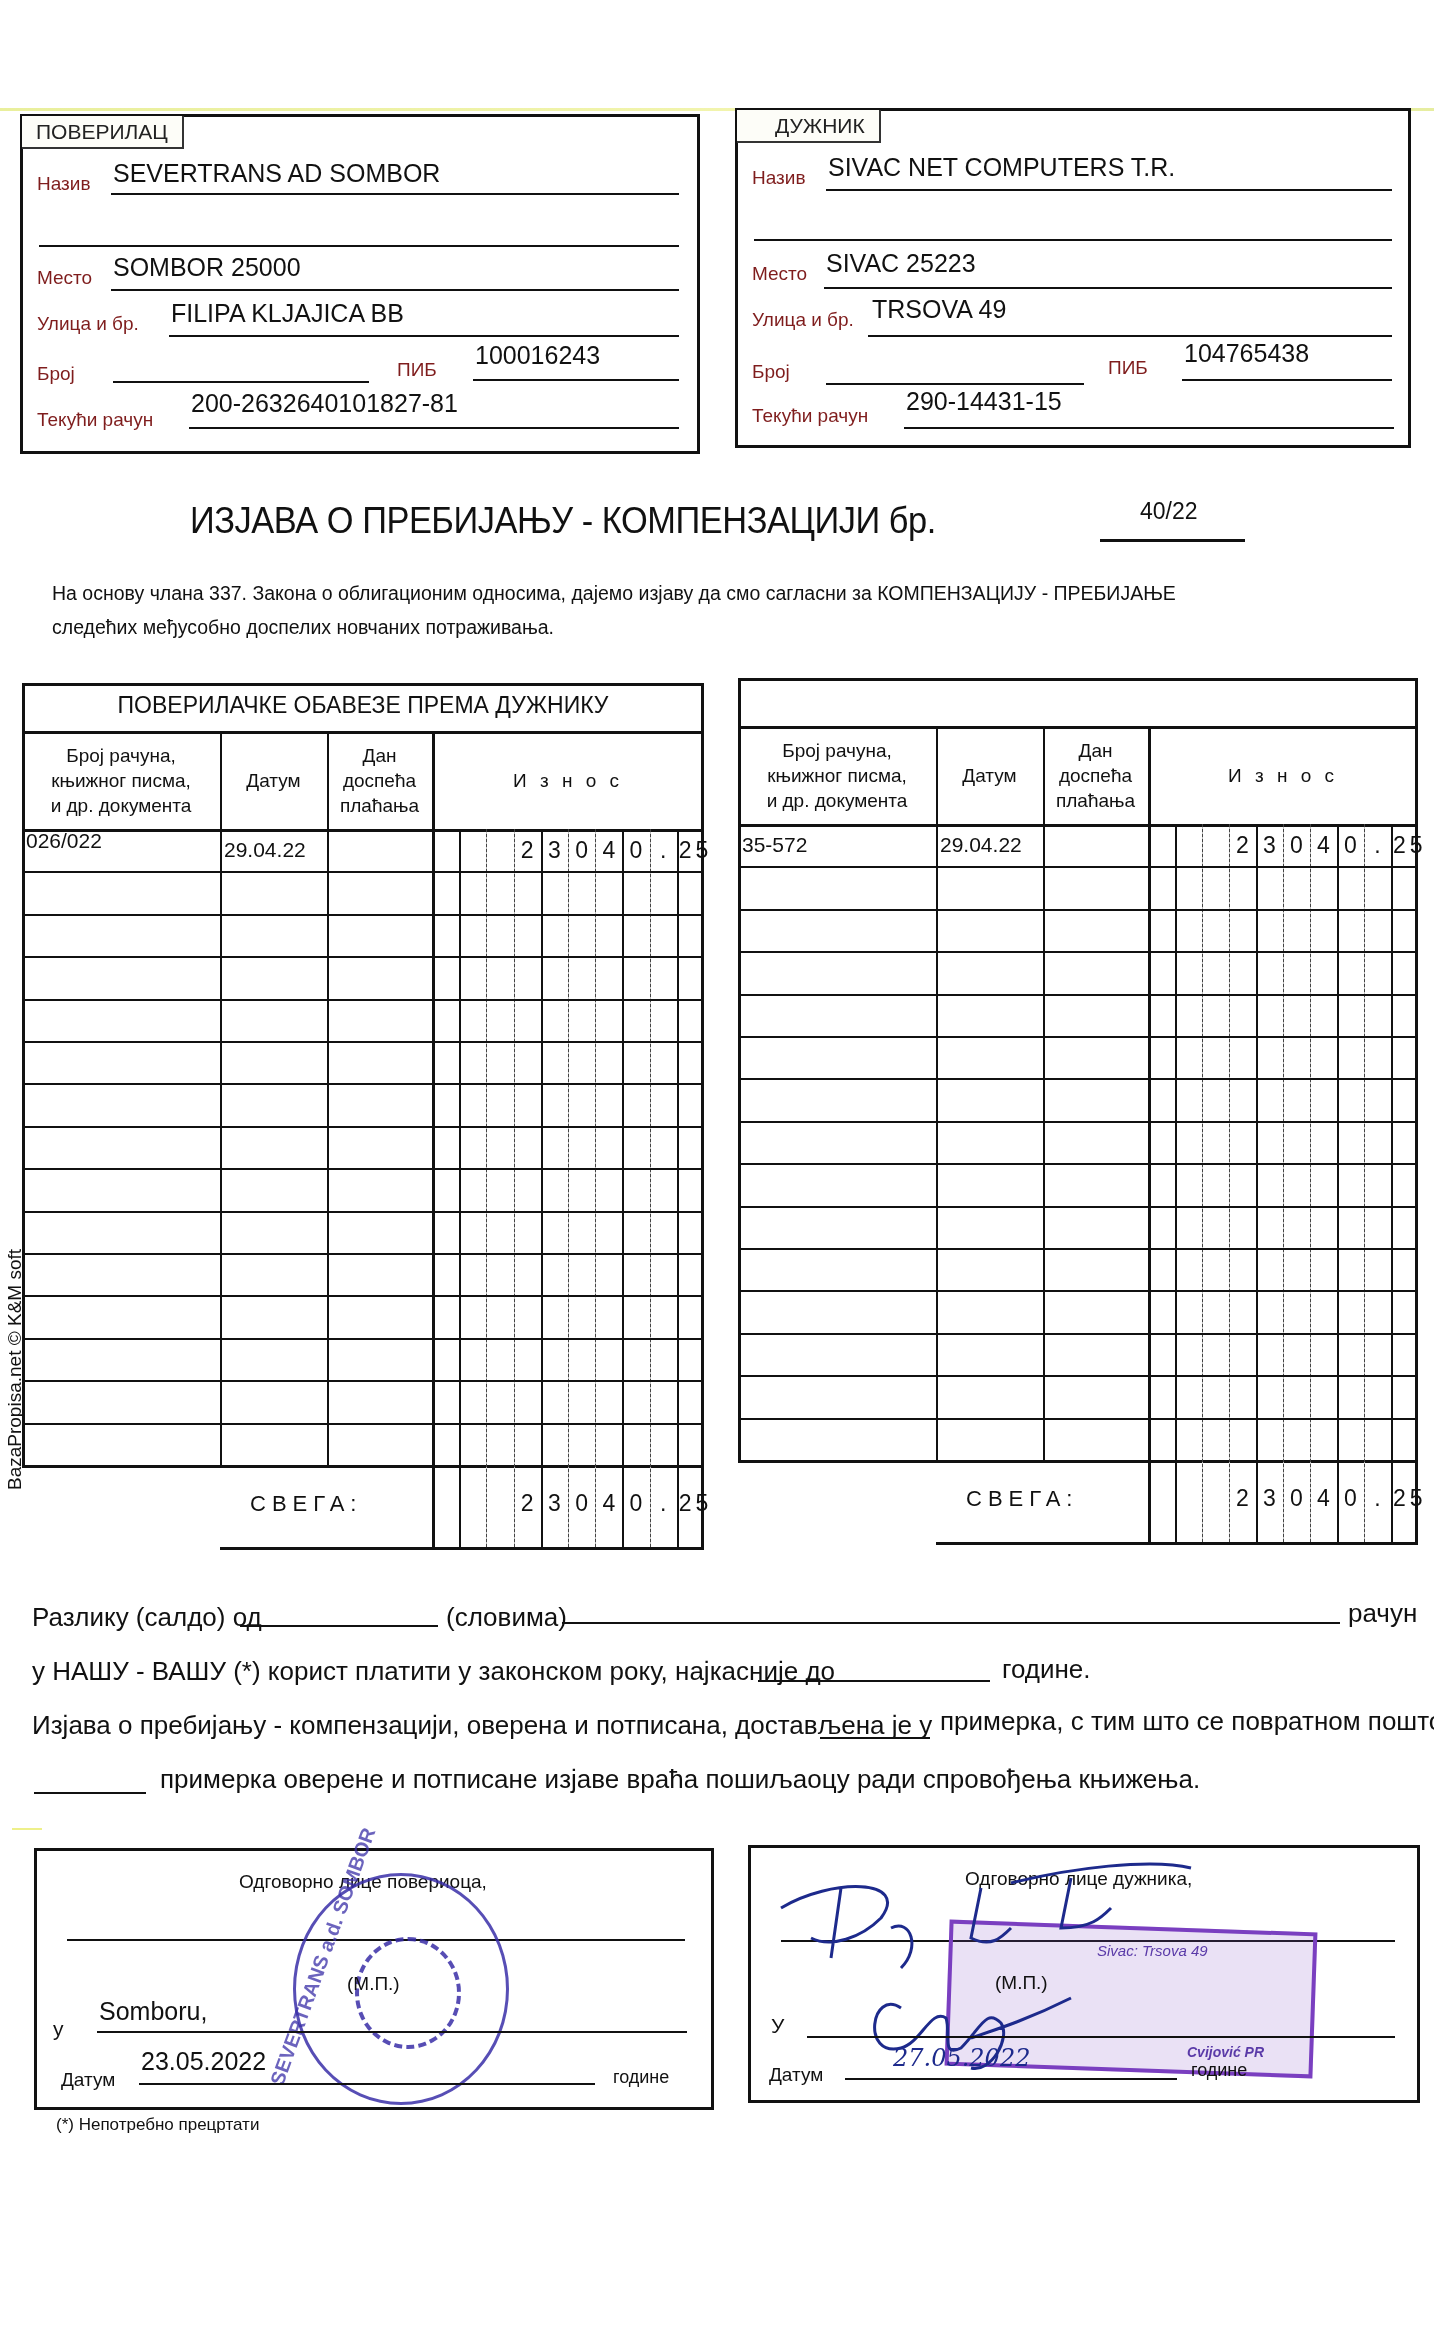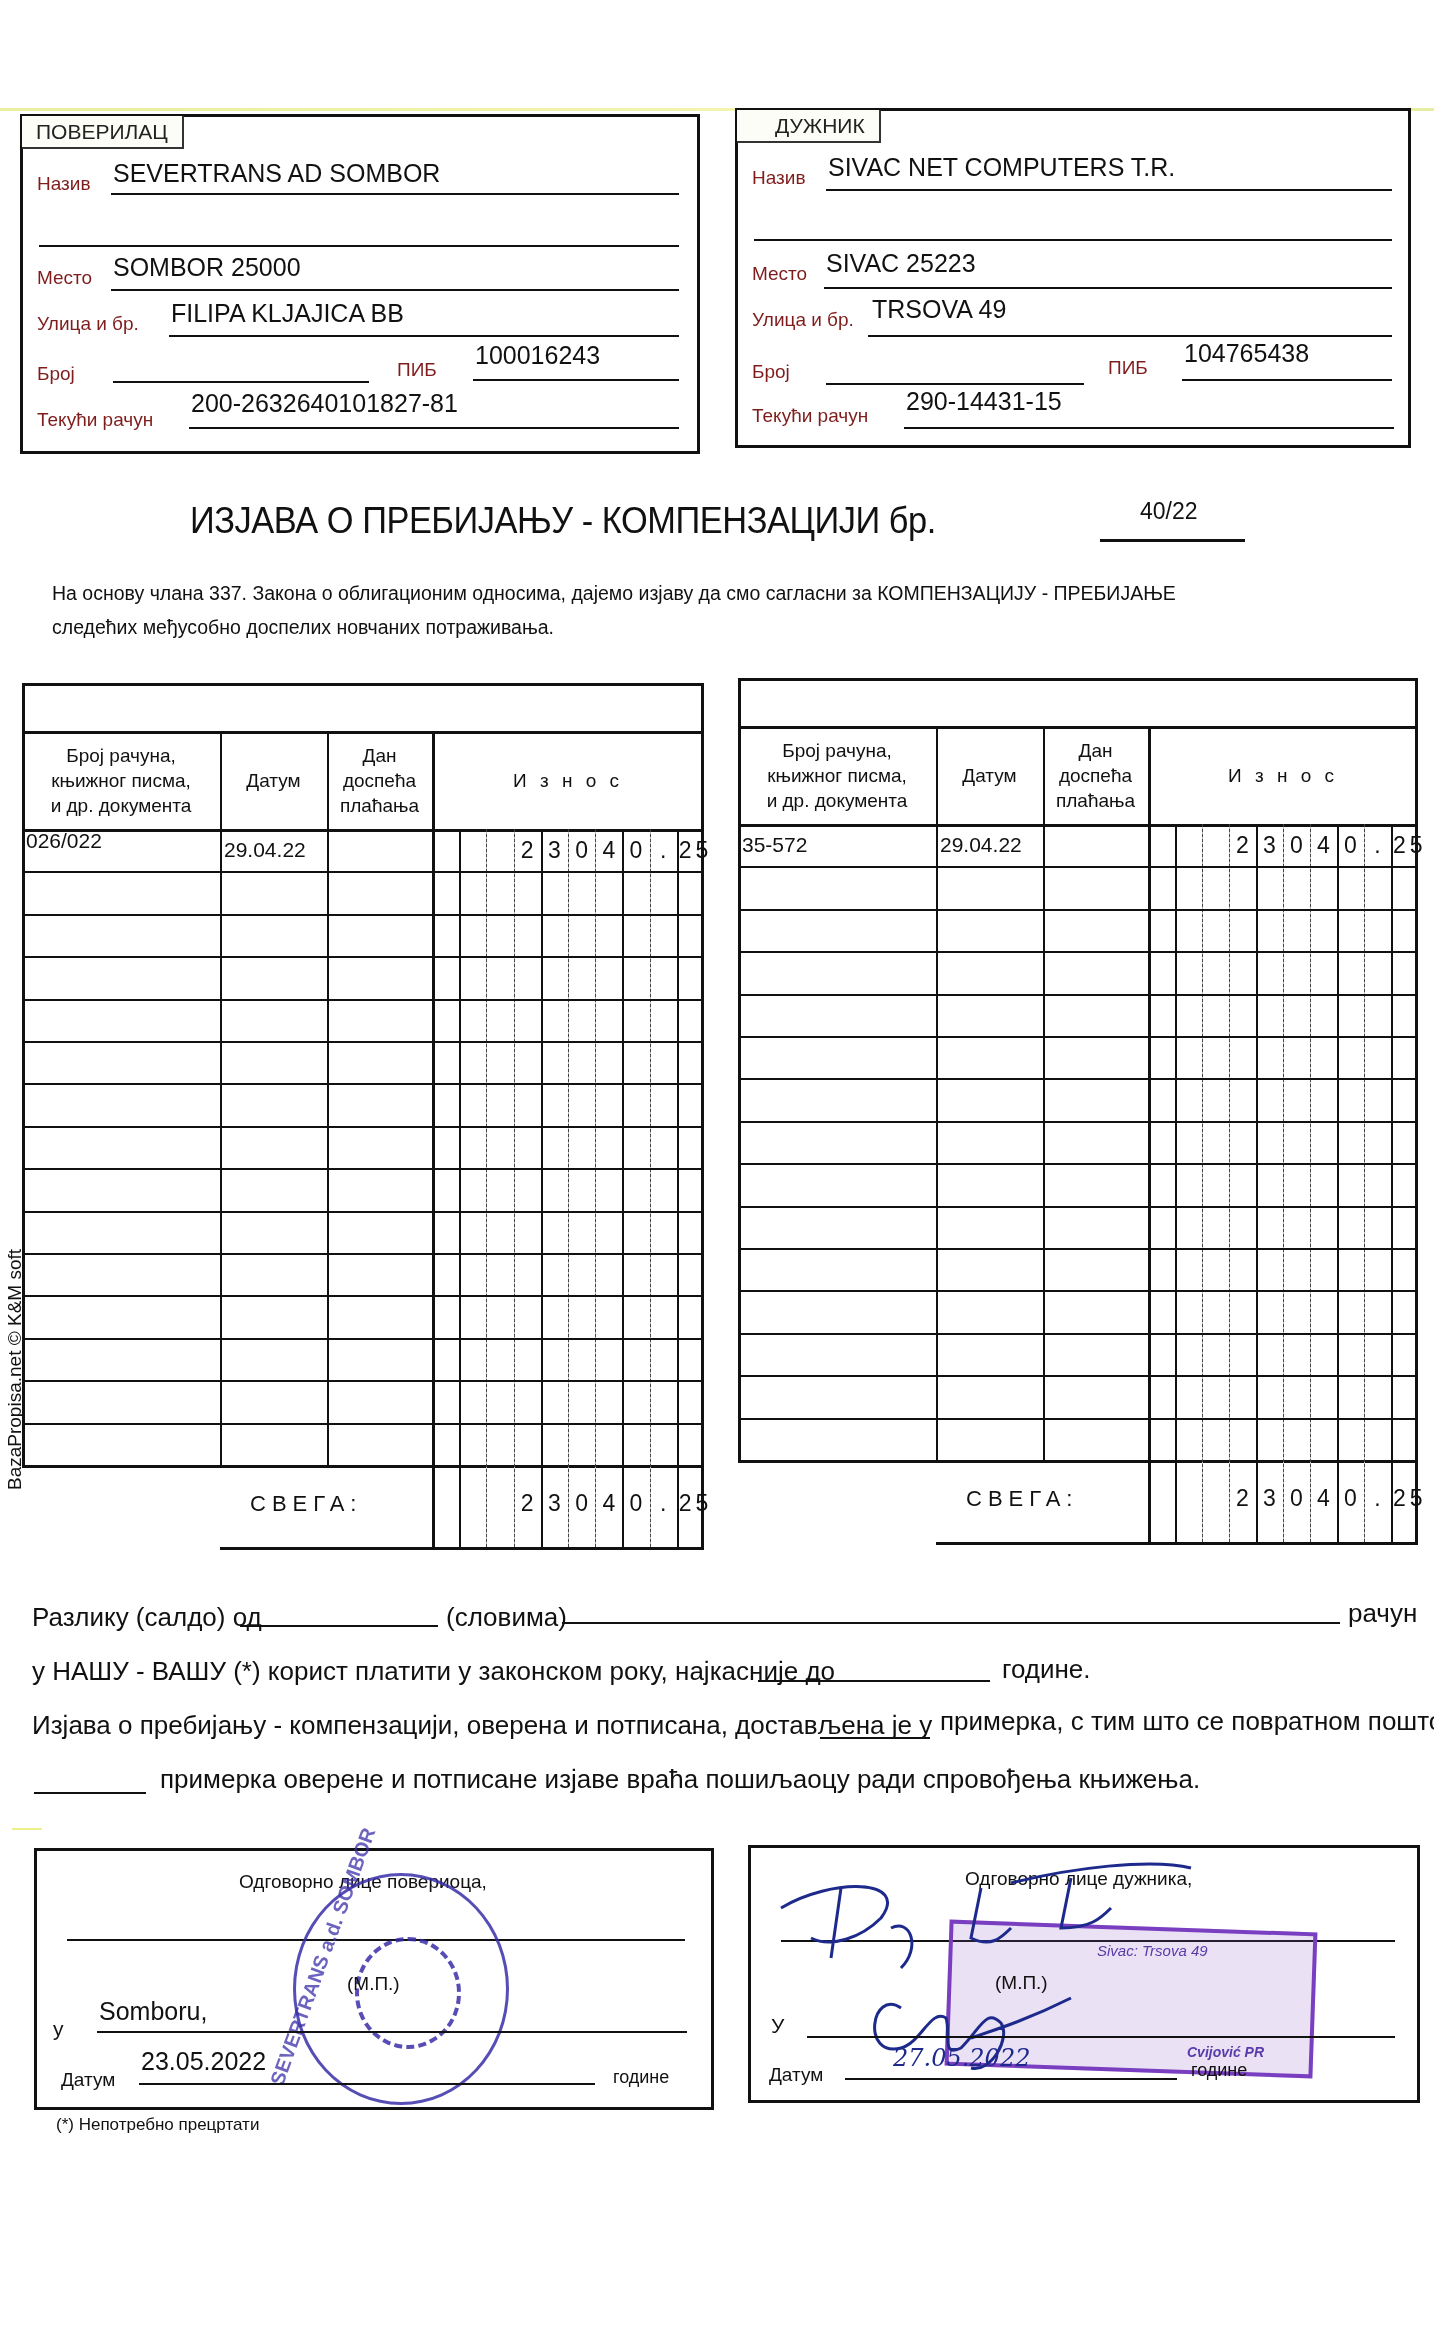--- a/index.html
+++ b/index.html
@@ -99,20 +99,21 @@
 </div>
 
 <div class="title">ИЗЈАВА О ПРЕБИЈАЊУ - КОМПЕНЗАЦИЈИ бр.</div>
 <div class="docnum">40/22</div>
 <div class="docnum-rule"></div>
 <div class="intro" style="top:582px;">На основу члана 337. Закона о облигационим односима, дајемо изјаву да смо сагласни за КОМПЕНЗАЦИЈУ - ПРЕБИЈАЊЕ</div>
 <div class="intro" style="top:616px;">следећих међусобно доспелих новчаних потраживања.</div>
 
 <div class="tbl" id="tbl-left" style="left:22px; top:683px; width:682px; height:870px;">
     <div class="frame" style="left:0;top:0;width:682px;height:785px;"></div>
+    <div class="t-title" style="left:0;top:9px;width:682px;">ПОВЕРИЛАЧКЕ ОБАВЕЗЕ ПРЕМА ДУЖНИКУ</div>
     <div class="hline" style="left:0;top:48px;width:682px;"></div>
     <div class="hline" style="left:0;top:146px;width:682px;"></div>
     <div class="th" style="left:0px;top:59.5px;width:198px;white-space:pre-line;">Број рачуна,
 књижног писма,
 и др. документа</div>
     <div class="th" style="left:198px;top:84.5px;width:107px;white-space:pre-line;">Датум</div>
     <div class="th" style="left:305px;top:59.5px;width:105px;white-space:pre-line;">Дан
 доспећа
 плаћања</div>
     <div class="th" style="left:410px;top:84.5px;width:272px;white-space:pre-line;letter-spacing:4px;">И з н о с</div>

